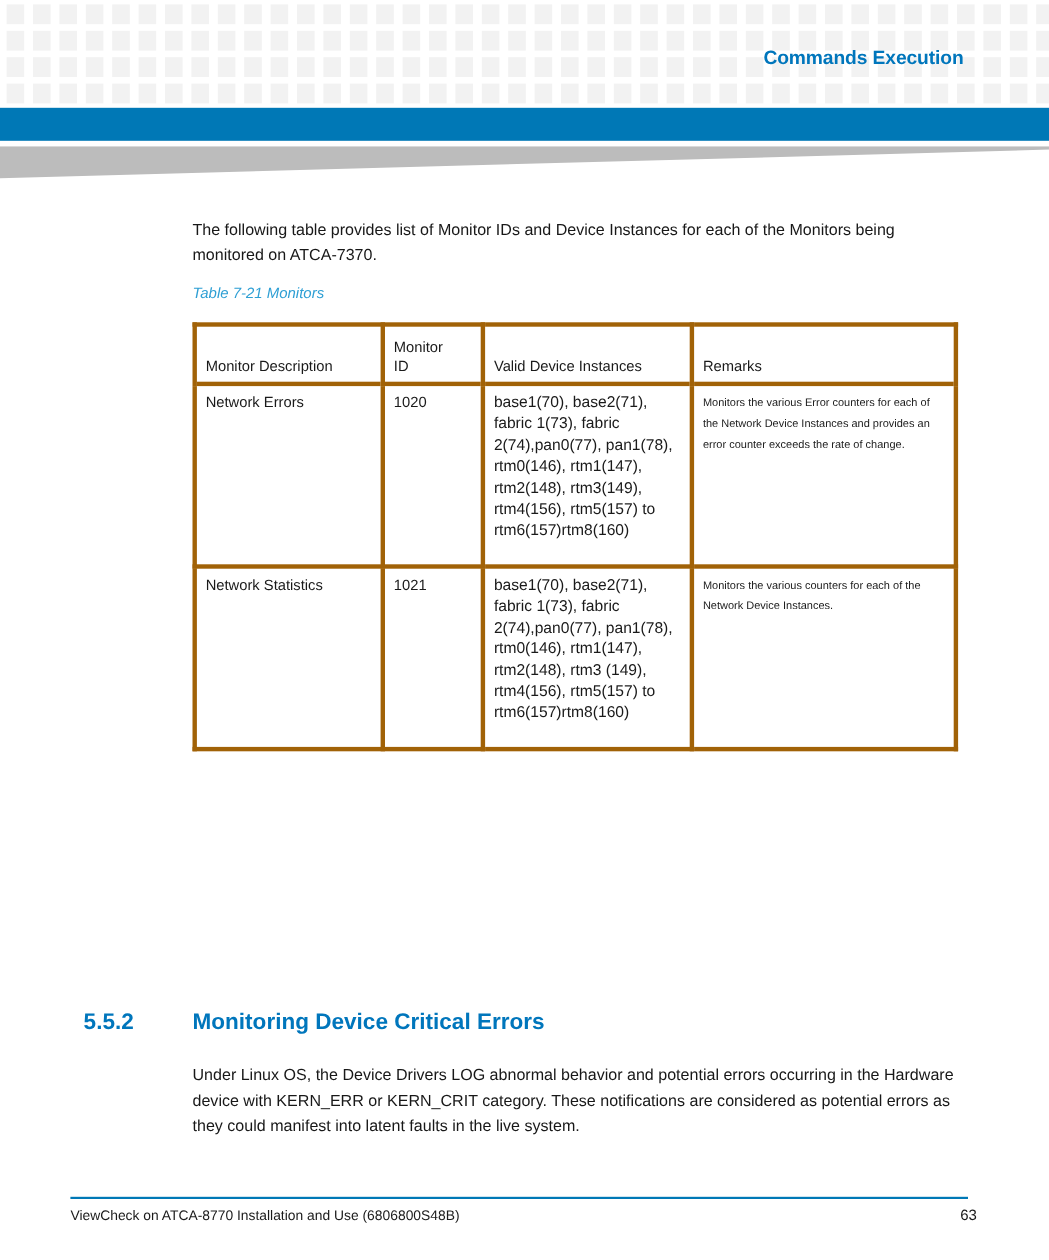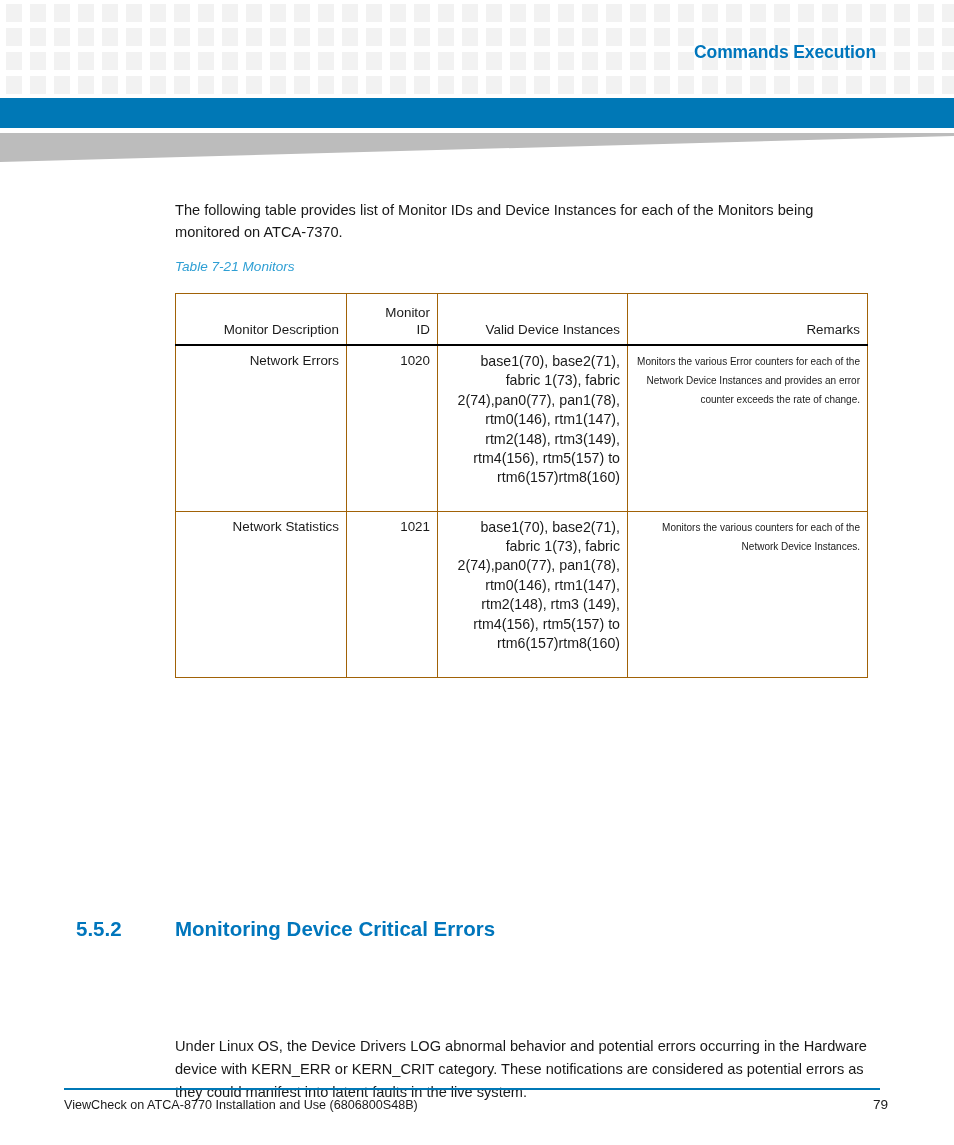--- a/index.html
+++ b/index.html
@@ -101,24 +101,24 @@
   
   #monitors-table {
     position: absolute;
     left: 175px;
     top: 293px;
     width: 692px;
     border-collapse: collapse;
     table-layout: fixed;
   }
   #monitors-table td, #monitors-table th {
-    border: 1px solid #a16207;
+    border: 4px solid #a16207;
     vertical-align: top;
     padding: 6px 7px 8px 8px;
-    text-align: right;
+    text-align: left;
     font-weight: normal;
   }
   #monitors-table thead th {
     vertical-align: bottom;
     font-size: 13.4px;
     line-height: 17px;
     padding-bottom: 6px;
     border-bottom: 2px solid #000000;
     height: 38px;
   }
@@ -175,21 +175,21 @@
     color: #0076bc;
     font-size: 20.5px;
     font-weight: bold;
     white-space: nowrap;
   }
   #section-number {
     display: inline-block;
     width: 99px;
   }
 
-  #section-para { top: 996px; line-height: 23px; margin-top: 39px; }
+  #section-para { top: 928px; line-height: 23px; margin-top: 39px; }
 
   
   #footer-rule {
     position: absolute;
     left: 64px;
     top: 1088px;
     width: 816px;
     height: 2px;
     background: #0078b6;
   }
@@ -428,13 +428,13 @@
   <h2 id="section-heading" style="color: rgb(0, 118, 188);">
     <span id="section-number">5.5.2</span><span>Monitoring Device Critical Errors</span>
   </h2>
 
   <p class="para" id="section-para">Under Linux OS, the Device Drivers LOG abnormal behavior and potential errors occurring in the Hardware device with KERN_ERR or KERN_CRIT category. These notifications are considered as potential errors as they could manifest into latent faults in the live system.</p>
 
 </div>
 
 <div id="footer-rule" style="background: rgb(0, 120, 182);"></div>
 <div id="footer-left">ViewCheck on ATCA-8770 Installation and Use (6806800S48B)</div>
-<div id="footer-page">79</div>
+<div id="footer-page">63</div>
 
 </body></html>

